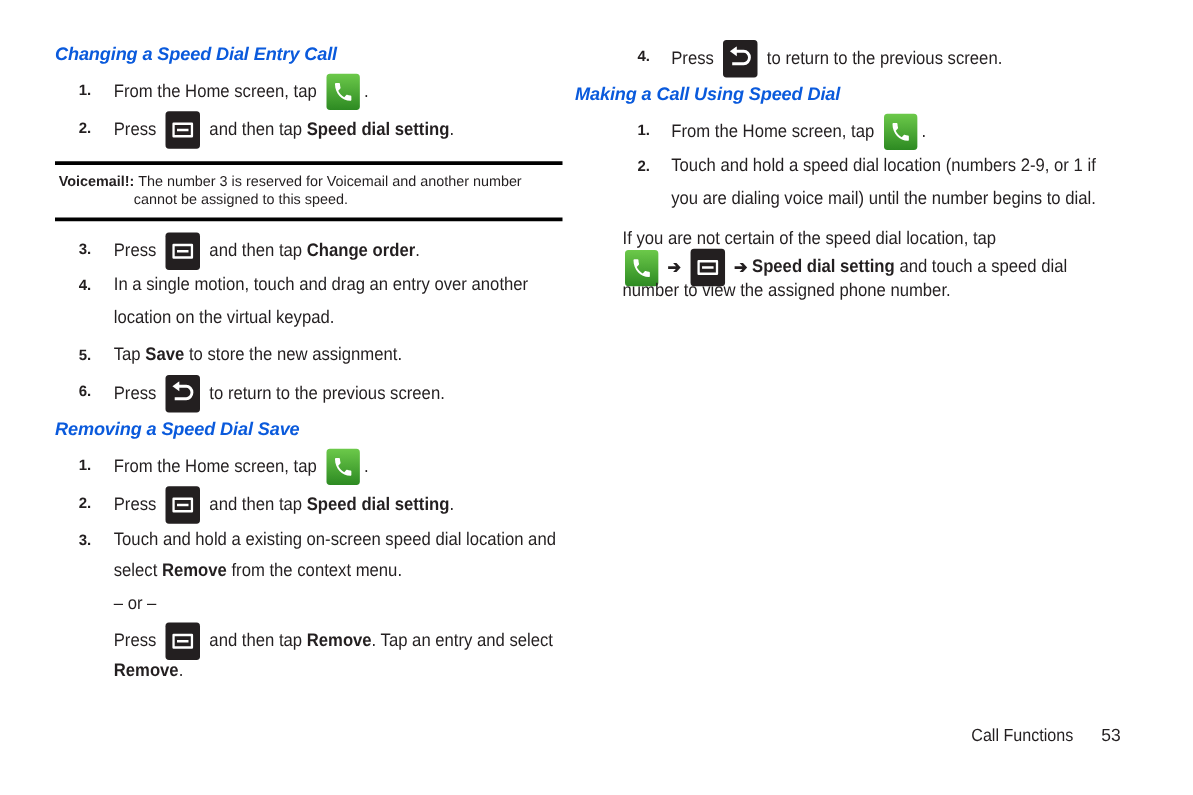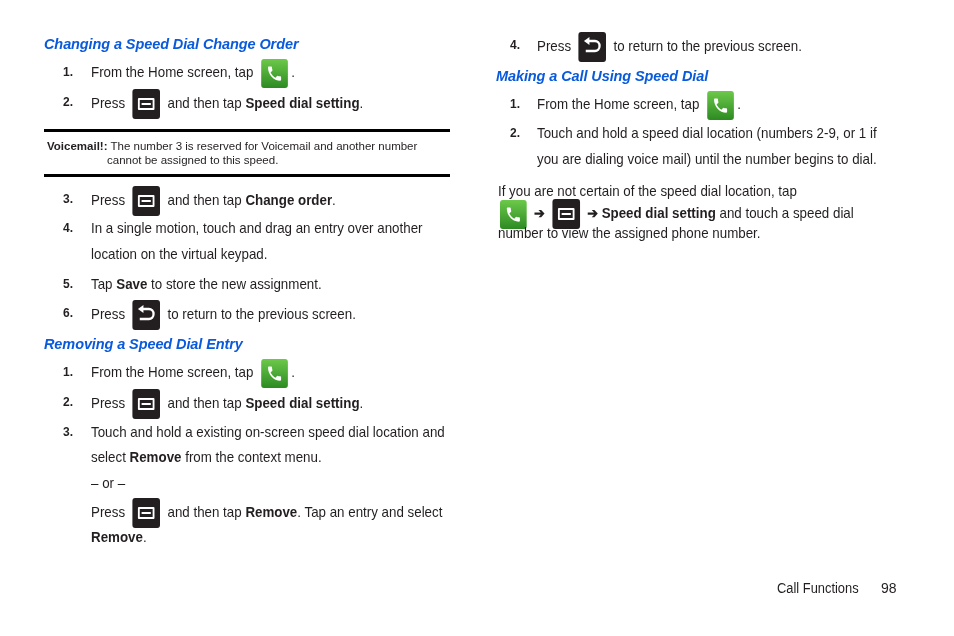--- a/index.html
+++ b/index.html
@@ -22,21 +22,21 @@
   .menu .l { position:absolute; left:10px; top:14px; width:10px; height:2px; background:#fff; }
   .back { width:30px; height:30px; border-radius:3px; background:#231f20; margin:0 4px; }
   .back svg { position:absolute; left:4px; top:5px; }
   .rule { position:absolute; background:#000; height:3px; }
   .note { position:absolute; font-size:11.5px; line-height:14px; }
   .arrow { font-size:14px; font-weight:bold; margin:0 4px; }
 </style>
 </head>
 <body>
 
-<div class="heading" style="left:44px;top:36px;">Changing a Speed Dial Change Order</div>
+<div class="heading" style="left:44px;top:36px;">Changing a Speed Dial Entry Call</div>
 
 <div class="num" style="left:63px;top:59px;">1.</div>
 <div class="step" style="left:91px;top:59px;">
   <span>From the Home screen, tap</span>
   <span class="icon phone"><svg width="19" height="19" viewBox="0 0 24 24">
         <path fill="#fff" d="M6.6 10.8c1.4 2.8 3.8 5.1 6.6 6.6l2.2-2.2c.3-.3.7-.4 1-.2 1.1.4 2.3.6 3.6.6.6 0 1 .4 1 1V20c0 .6-.4 1-1 1C10.6 21 3 13.4 3 4c0-.6.4-1 1-1h3.5c.6 0 1 .4 1 1 0 1.3.2 2.5.6 3.6.1.3 0 .7-.2 1L6.6 10.8z"></path>
       </svg></span><span>.</span>
 </div>
 
 <div class="num" style="left:63px;top:89px;">2.</div>
@@ -77,21 +77,21 @@
 <div class="num" style="left:63px;top:300px;">6.</div>
 <div class="step" style="left:91px;top:300px;">
   <span>Press</span>
   <span class="icon back"><svg width="22" height="20" viewBox="0 0 22 20">
         <path d="M6 4 H14 a5 5 0 0 1 0 10 H4" fill="none" stroke="#fff" stroke-width="2.5"></path>
         <path d="M2 4 L8 0 L8 8 Z" fill="#fff"></path>
       </svg></span>
   <span>to return to the previous screen.</span>
 </div>
 
-<div class="heading" style="left:44px;top:336px;">Removing a Speed Dial Entry</div>
+<div class="heading" style="left:44px;top:336px;">Removing a Speed Dial Save</div>
 
 <div class="num" style="left:63px;top:359px;">1.</div>
 <div class="step" style="left:91px;top:359px;">
   <span>From the Home screen, tap</span>
   <span class="icon phone"><svg width="19" height="19" viewBox="0 0 24 24">
         <path fill="#fff" d="M6.6 10.8c1.4 2.8 3.8 5.1 6.6 6.6l2.2-2.2c.3-.3.7-.4 1-.2 1.1.4 2.3.6 3.6.6.6 0 1 .4 1 1V20c0 .6-.4 1-1 1C10.6 21 3 13.4 3 4c0-.6.4-1 1-1h3.5c.6 0 1 .4 1 1 0 1.3.2 2.5.6 3.6.1.3 0 .7-.2 1L6.6 10.8z"></path>
       </svg></span><span>.</span>
 </div>
 
 <div class="num" style="left:63px;top:389px;">2.</div>
@@ -123,21 +123,21 @@
 <div class="num" style="left:510px;top:32px;">4.</div>
 <div class="step" style="left:537px;top:32px;">
   <span>Press</span>
   <span class="icon back"><svg width="22" height="20" viewBox="0 0 22 20">
         <path d="M6 4 H14 a5 5 0 0 1 0 10 H4" fill="none" stroke="#fff" stroke-width="2.5"></path>
         <path d="M2 4 L8 0 L8 8 Z" fill="#fff"></path>
       </svg></span>
   <span>to return to the previous screen.</span>
 </div>
 
-<div class="heading" style="left:496px;top:68px;">Making a Call Using Speed Dial</div>
+<div class="heading" style="left:460px;top:68px;">Making a Call Using Speed Dial</div>
 
 <div class="num" style="left:510px;top:91px;">1.</div>
 <div class="step" style="left:537px;top:91px;">
   <span>From the Home screen, tap</span>
   <span class="icon phone"><svg width="19" height="19" viewBox="0 0 24 24">
         <path fill="#fff" d="M6.6 10.8c1.4 2.8 3.8 5.1 6.6 6.6l2.2-2.2c.3-.3.7-.4 1-.2 1.1.4 2.3.6 3.6.6.6 0 1 .4 1 1V20c0 .6-.4 1-1 1C10.6 21 3 13.4 3 4c0-.6.4-1 1-1h3.5c.6 0 1 .4 1 1 0 1.3.2 2.5.6 3.6.1.3 0 .7-.2 1L6.6 10.8z"></path>
       </svg></span><span>.</span>
 </div>
 
 <div class="num" style="left:510px;top:120px;">2.</div>
@@ -147,13 +147,13 @@
 <div class="step" style="left:498px;top:178px;">If you are not certain of the speed dial location, tap</div>
 <div class="step" style="left:500px;top:199px;">
   <span class="icon phone" style="margin-left:0"><svg width="19" height="19" viewBox="0 0 24 24">
         <path fill="#fff" d="M6.6 10.8c1.4 2.8 3.8 5.1 6.6 6.6l2.2-2.2c.3-.3.7-.4 1-.2 1.1.4 2.3.6 3.6.6.6 0 1 .4 1 1V20c0 .6-.4 1-1 1C10.6 21 3 13.4 3 4c0-.6.4-1 1-1h3.5c.6 0 1 .4 1 1 0 1.3.2 2.5.6 3.6.1.3 0 .7-.2 1L6.6 10.8z"></path>
       </svg></span><span class="arrow">➔</span><span class="icon menu"><span class="r"></span><span class="l"></span></span><span class="arrow">➔</span><span class="b">Speed dial setting</span>
   <span>and touch a speed dial</span>
 </div>
 <div class="step" style="left:498px;top:220px;">number to view the assigned phone number.</div>
 
 <div class="abs" style="left:777px;top:580px;font-size:14px;transform:scaleX(0.92);transform-origin:left;">Call Functions</div>
-<div class="abs" style="left:881px;top:580px;font-size:14px;">98</div>
+<div class="abs" style="left:881px;top:580px;font-size:14px;">53</div>
 
 </body></html>

